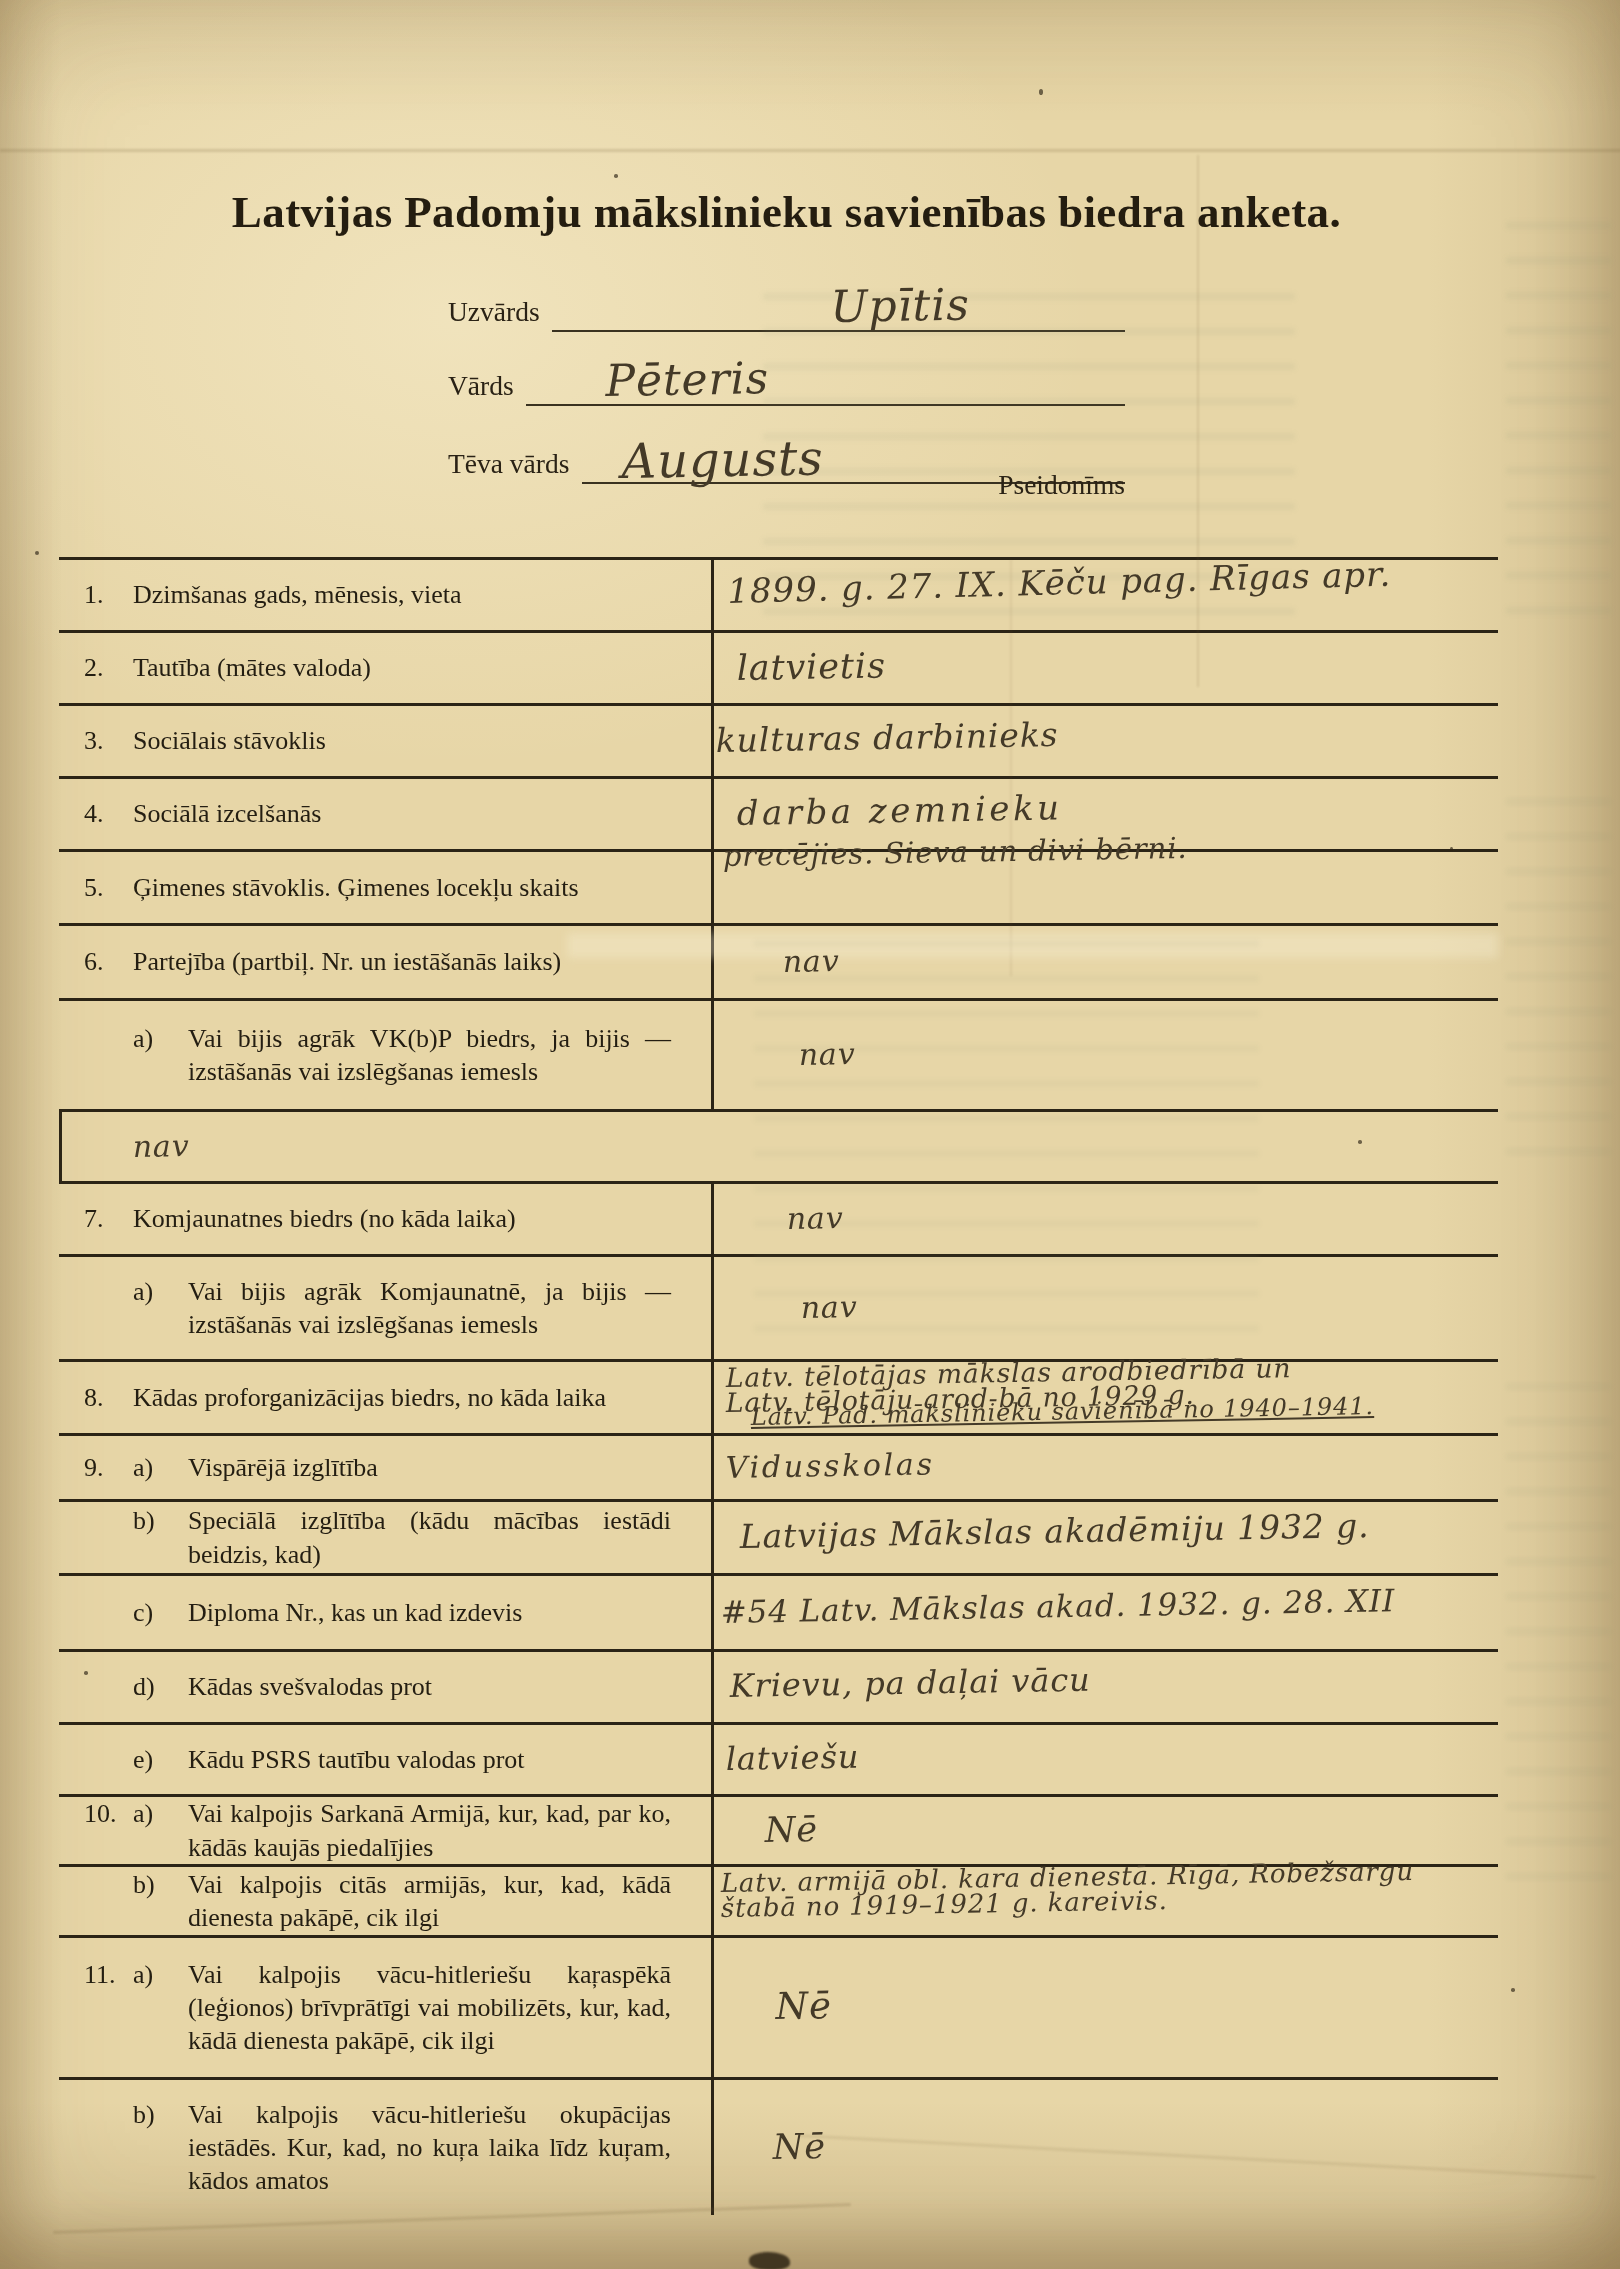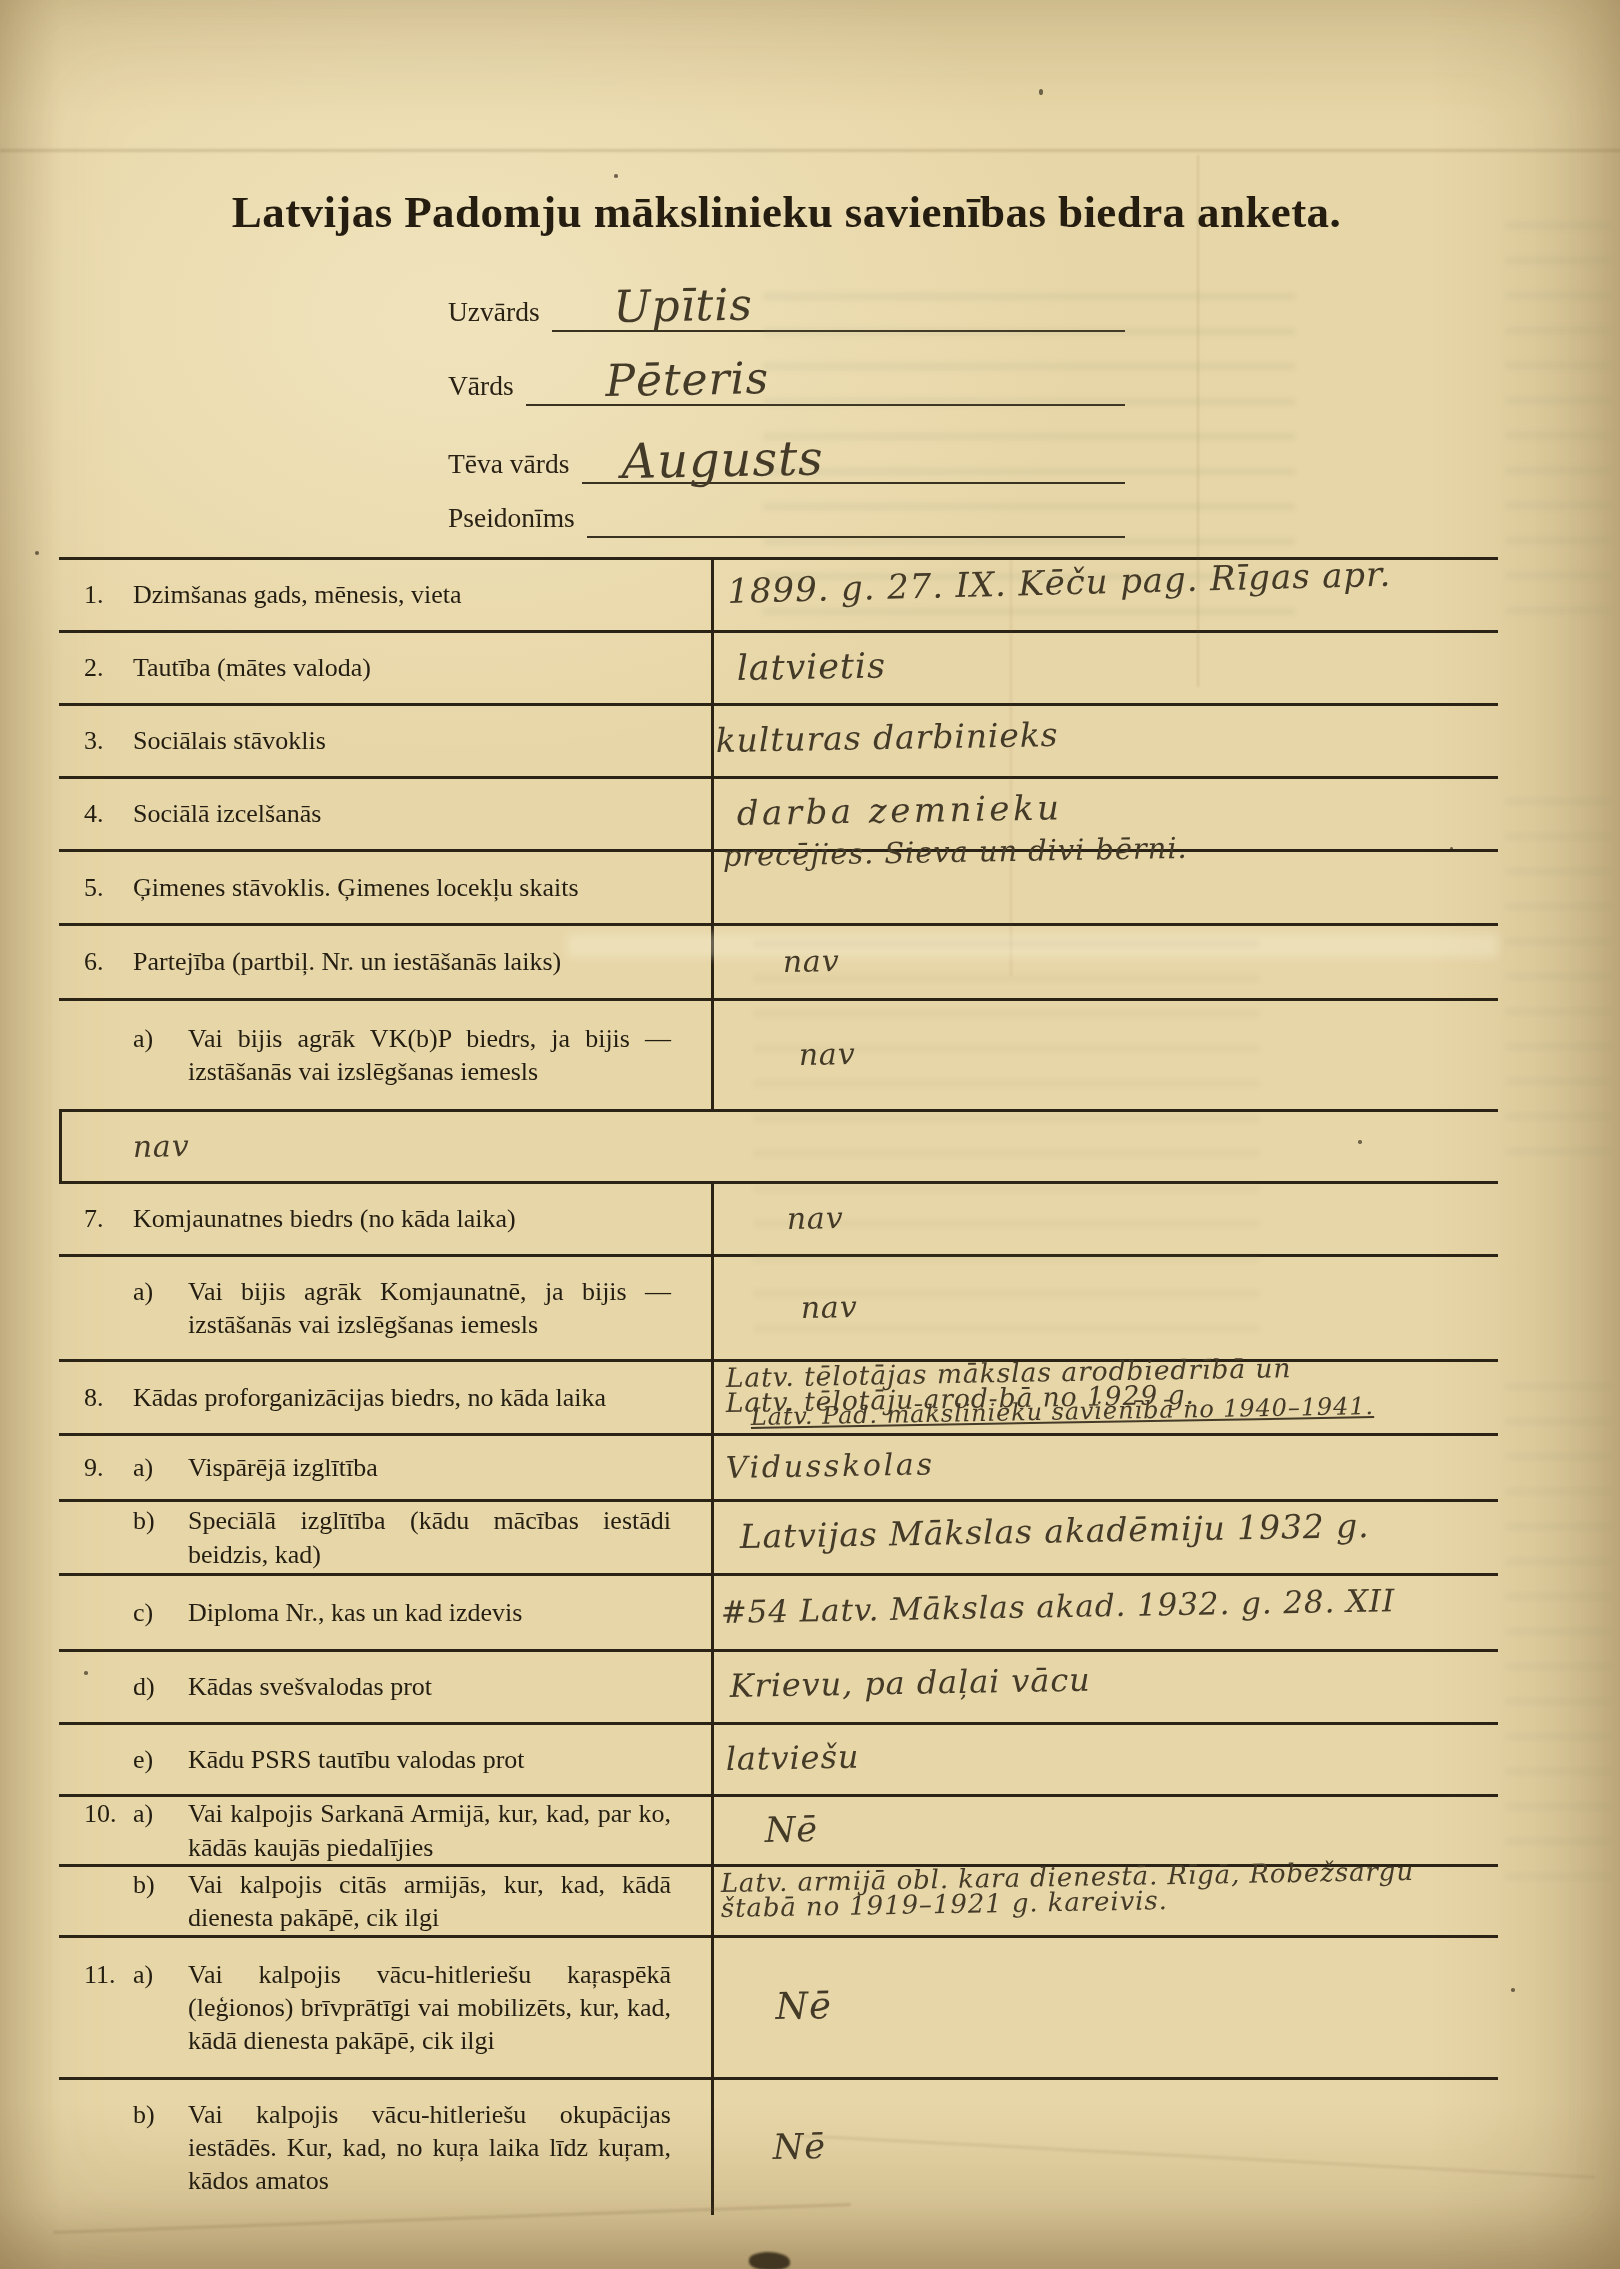--- a/index.html
+++ b/index.html
@@ -96,39 +96,39 @@
   <div class="speck" style="left:614px; top:174px; width:3.5px; height:3.5px;"></div>
   <div class="speck" style="left:35px; top:551px; width:4.4px; height:4.4px;"></div>
   <div class="speck" style="left:1358px; top:1140px; width:3.5px; height:3.5px;"></div>
   <div class="speck" style="left:1450px; top:847px; width:2.7px; height:4.4px;"></div>
   <div class="speck" style="left:84px; top:1671px; width:3.5px; height:3.5px;"></div>
   <div class="speck" style="left:1511px; top:1988px; width:3.5px; height:3.5px;"></div>
   <div class="blot" style="left:749px; top:2252px;"></div>
 
   <div class="title">Latvijas Padomju mākslinieku savienības biedra anketa.</div>
 
-  <div class="field" style="top:282px; height:50px; width:677px;">
+  <div class="field" style="top:282px; height:50px; width:677px;text-align:center;">
     <span class="flabel">Uzvārds</span>
     <span class="fline" style="flex:1;">
       <span class="fvalue hw" style="left:62px; font-size:44px;">Upītis</span>
     </span>
   </div>
   <div class="field" style="top:356px; height:50px; width:677px;">
     <span class="flabel">Vārds</span>
     <span class="fline" style="flex:1;">
       <span class="fvalue hw" style="left:80px; font-size:44px;">Pēteris</span>
     </span>
   </div>
   <div class="field" style="top:434px; height:50px; width:677px;">
     <span class="flabel">Tēva vārds</span>
     <span class="fline" style="flex:1;">
       <span class="fvalue hw" style="left:40px; font-size:48px;">Augusts</span>
     </span>
   </div>
-  <div class="field" style="top:488px; height:50px; width:677px;">
+  <div class="field" style="top:469px; height:50px; width:677px;flex-direction:column;">
     <span class="flabel">Pseidonīms</span>
     <span class="fline" style="flex:1;">
       <span class="fvalue hw" style="left:53px; font-size:39px;"></span>
     </span>
   </div>
 
   <div class="qtable">
 
     <div class="row" style="height:73px;">
       <div class="qcell">

